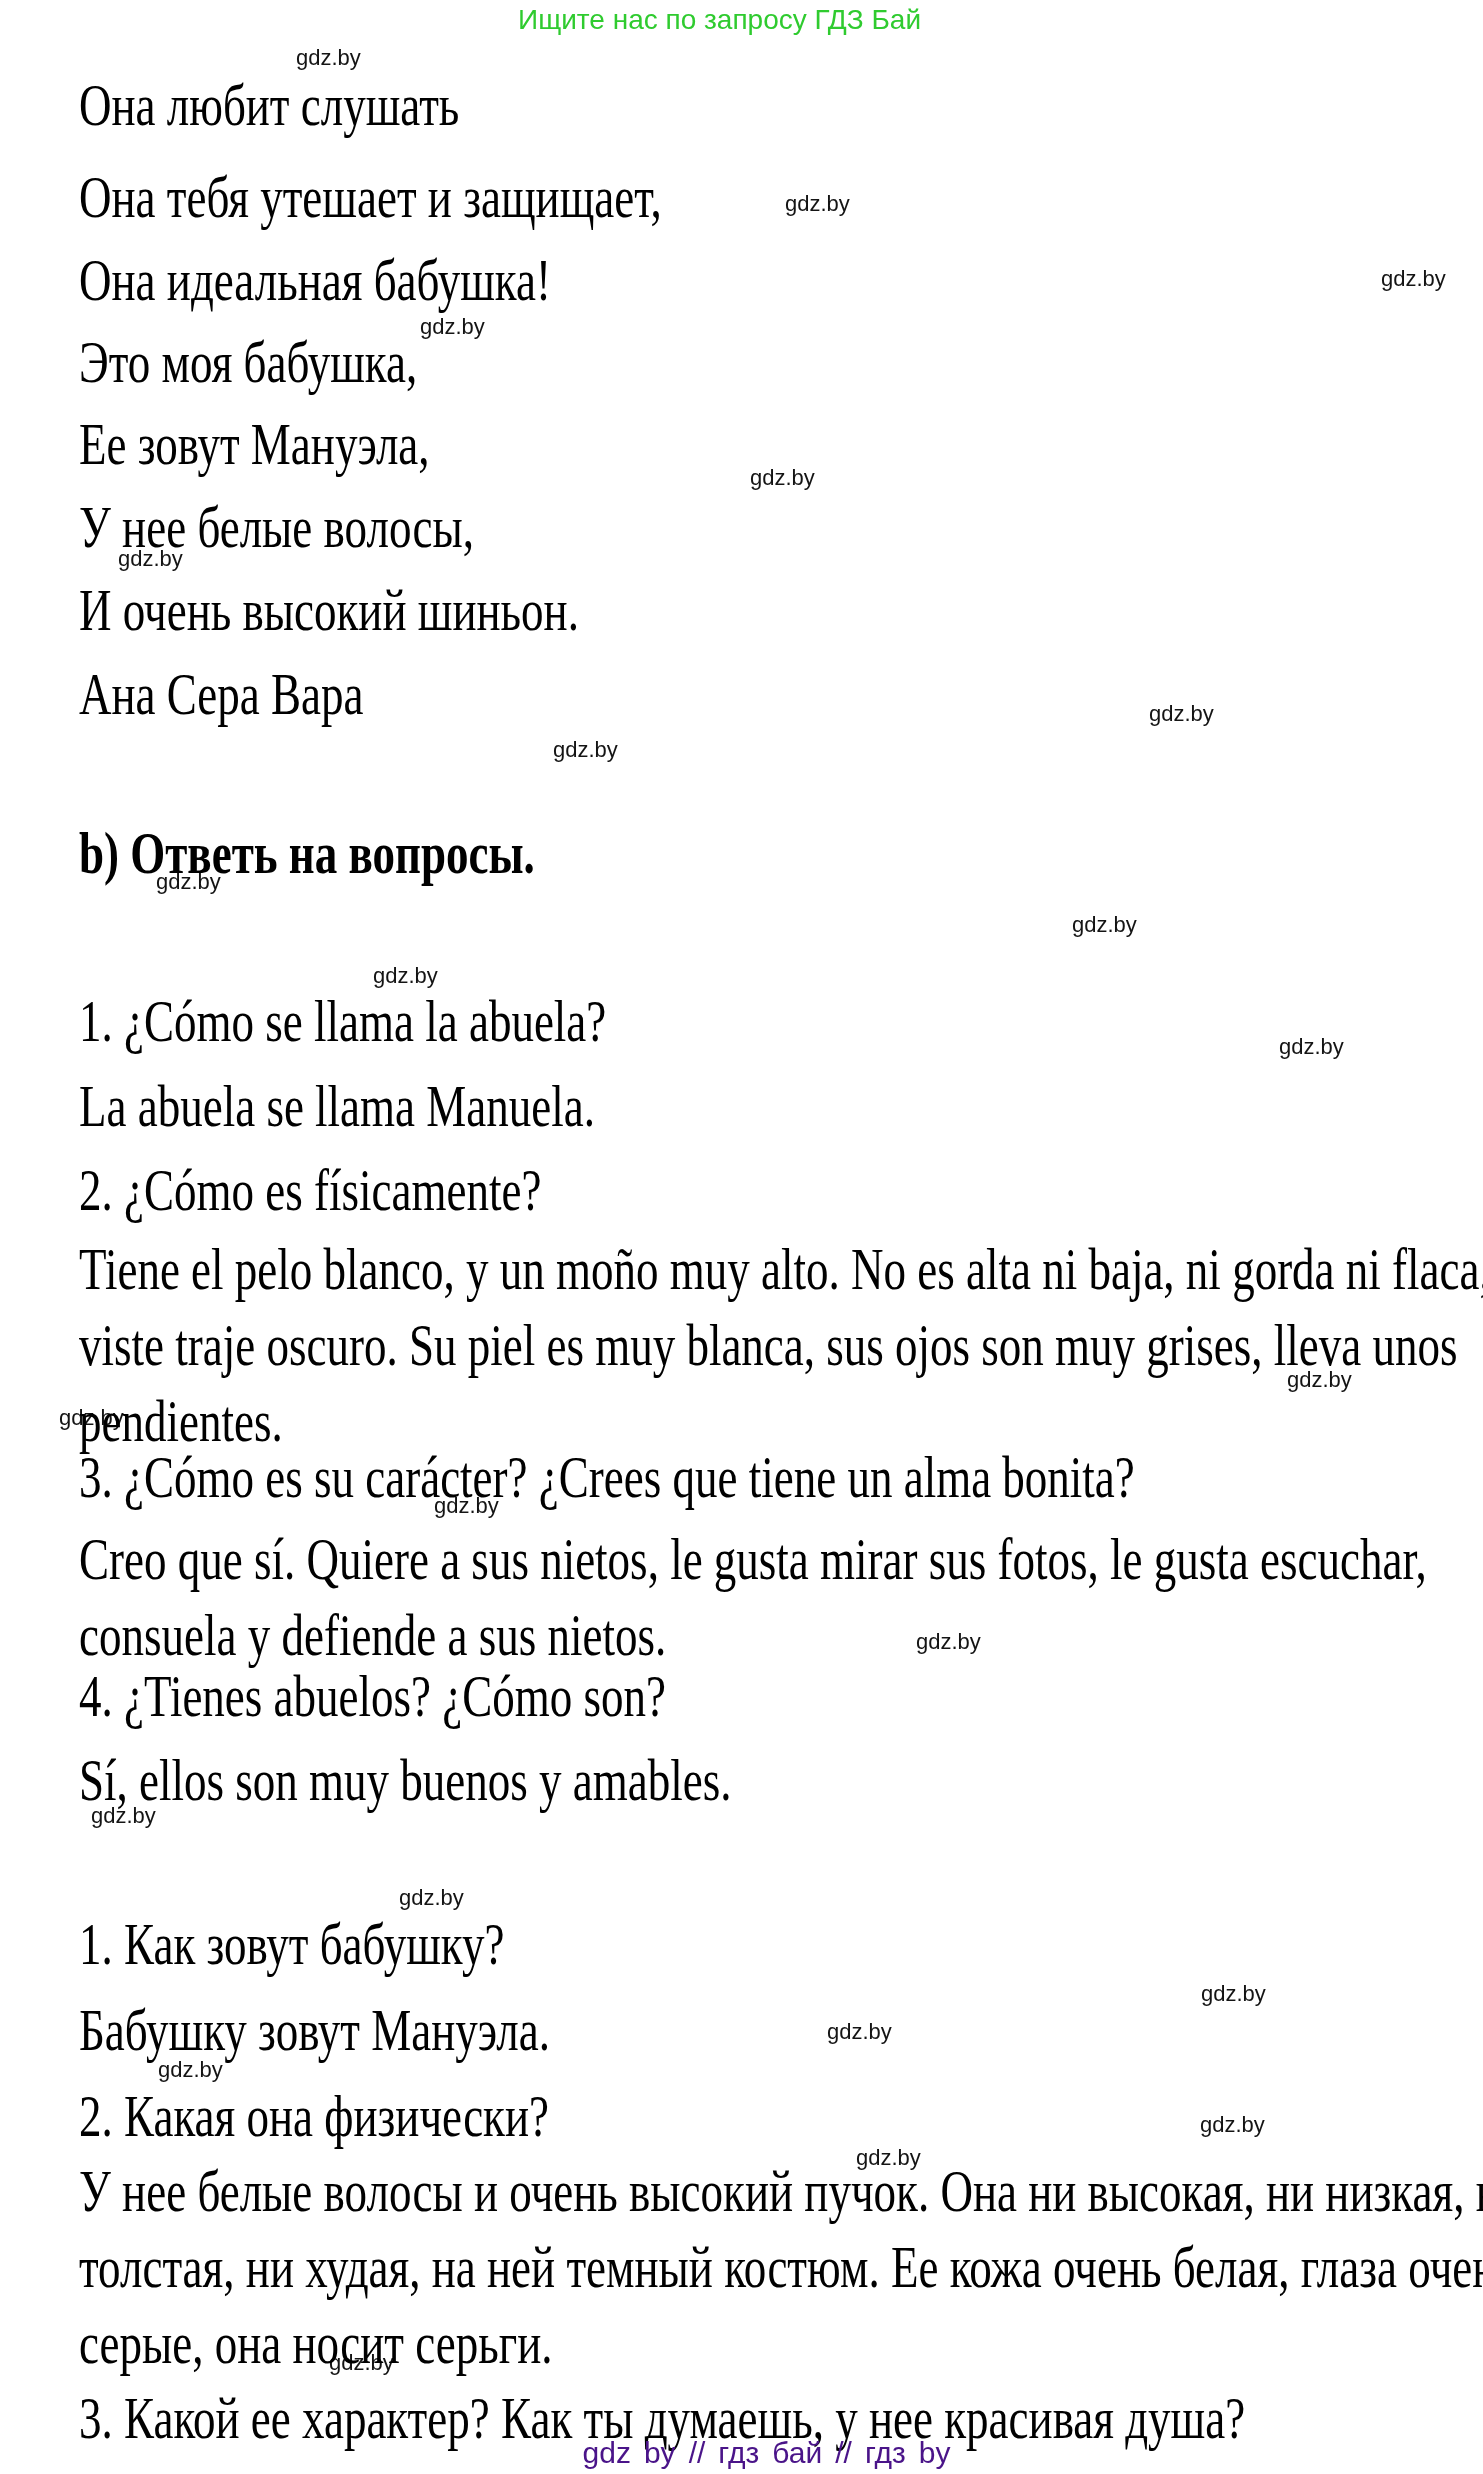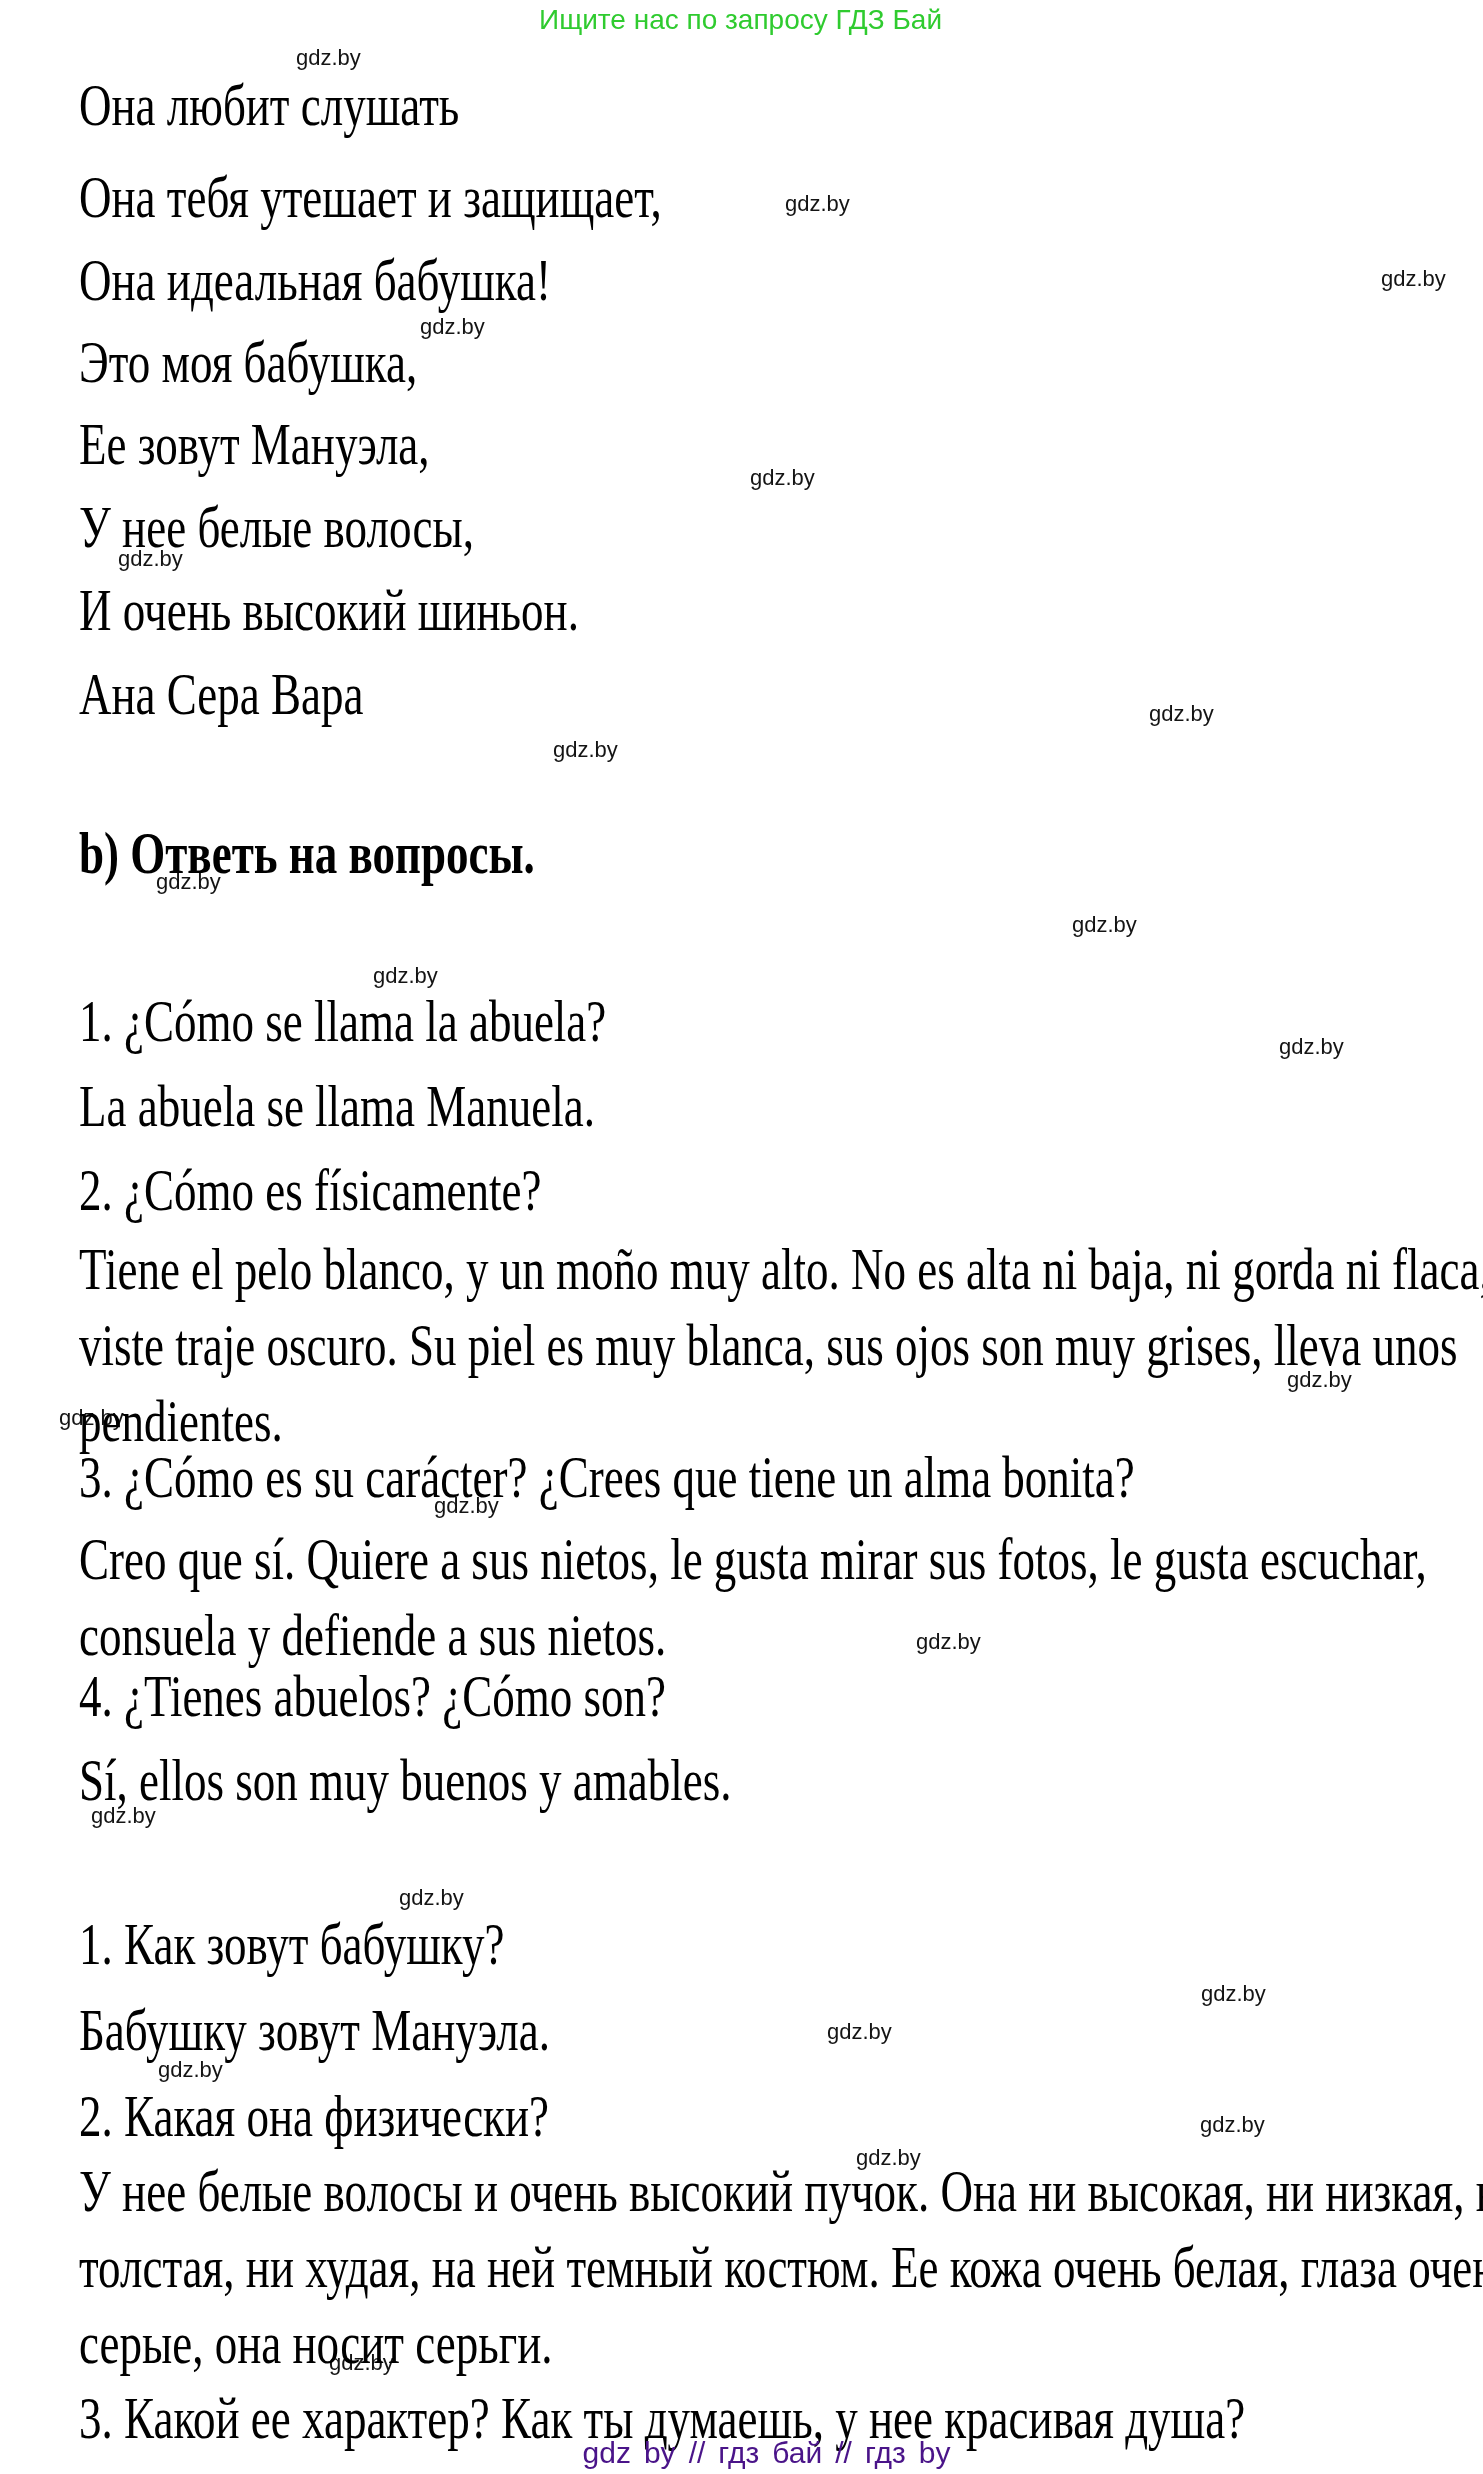--- a/index.html
+++ b/index.html
@@ -11,21 +11,21 @@
     position: relative;
     width: 1483px;
     height: 2475px;
     background: #ffffff;
     overflow: hidden;
     font-family: "Liberation Serif", serif;
   }
   .promo {
     position: absolute;
     top: 6.3px;
-    left: 539px;
+    left: 518px;
     font-family: "Liberation Sans", sans-serif;
     font-size: 28px;
     font-weight: 500;
     letter-spacing: 0px;
     line-height: 1;
     white-space: nowrap;
   }
   .wm {
     position: absolute;
     font-family: "Liberation Sans", sans-serif;

